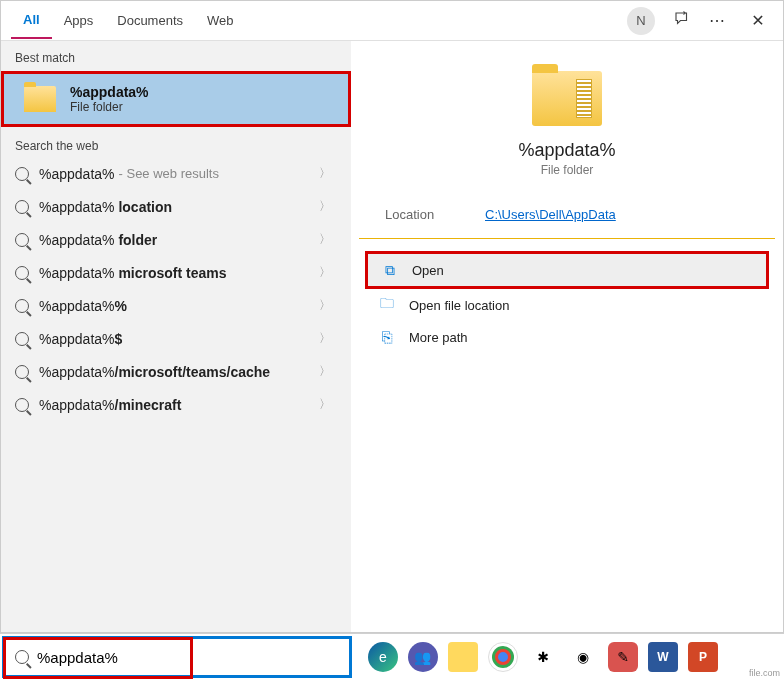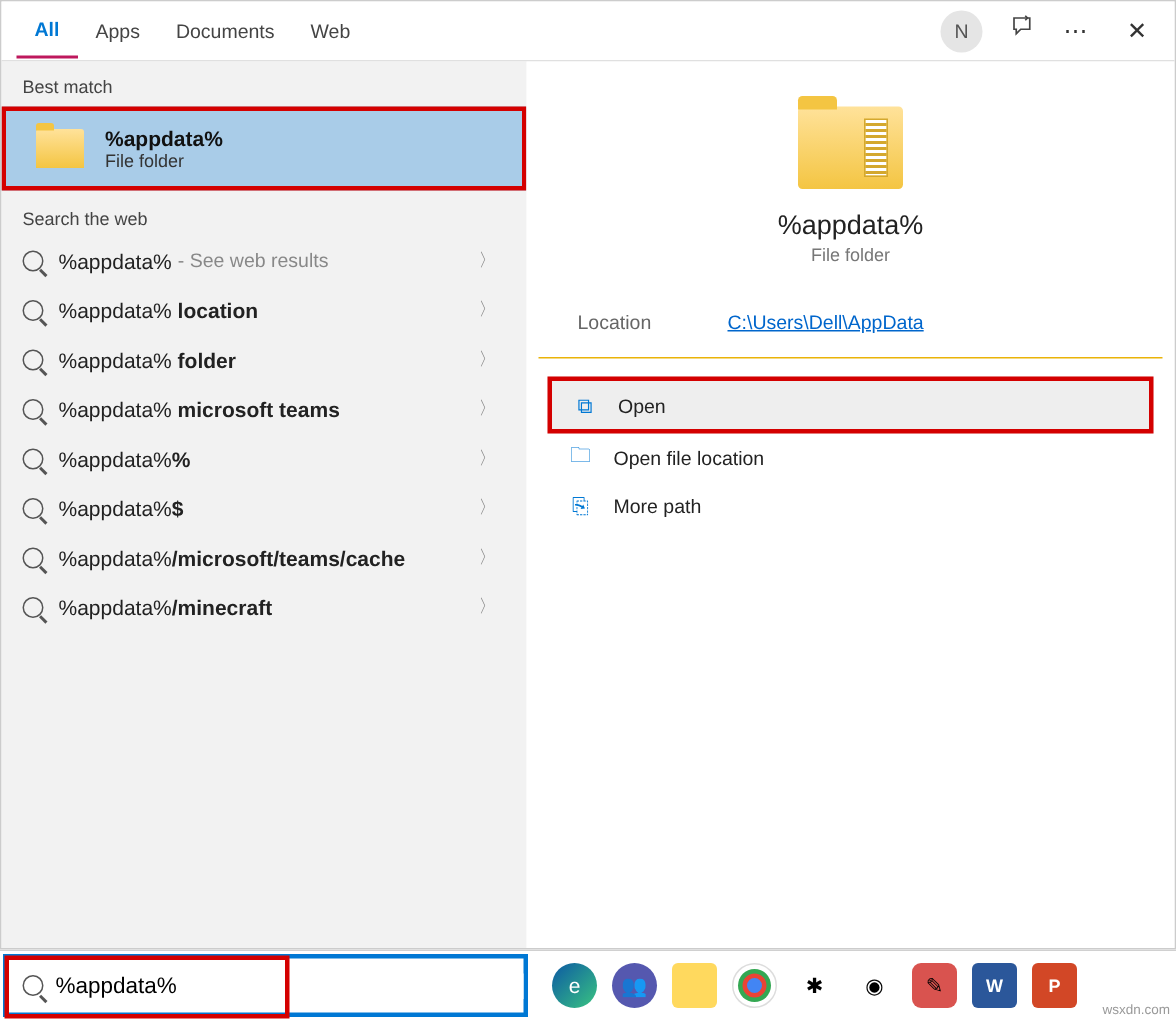--- a/index.html
+++ b/index.html
@@ -189,14 +189,14 @@
     <div class="tb-icon edge">e</div>
     <div class="tb-icon teams">👥</div>
     <div class="tb-icon fexp"></div>
     <div class="tb-icon chrome"></div>
     <div class="tb-icon slack">✱</div>
     <div class="tb-icon gc">◉</div>
     <div class="tb-icon sn">✎</div>
     <div class="tb-icon word">W</div>
     <div class="tb-icon pp">P</div>
   </div>
-  <div class="ws">wsxdn.com</div>
+  <div class="ws">file.com</div>
 </div>
 
 </body></html>

